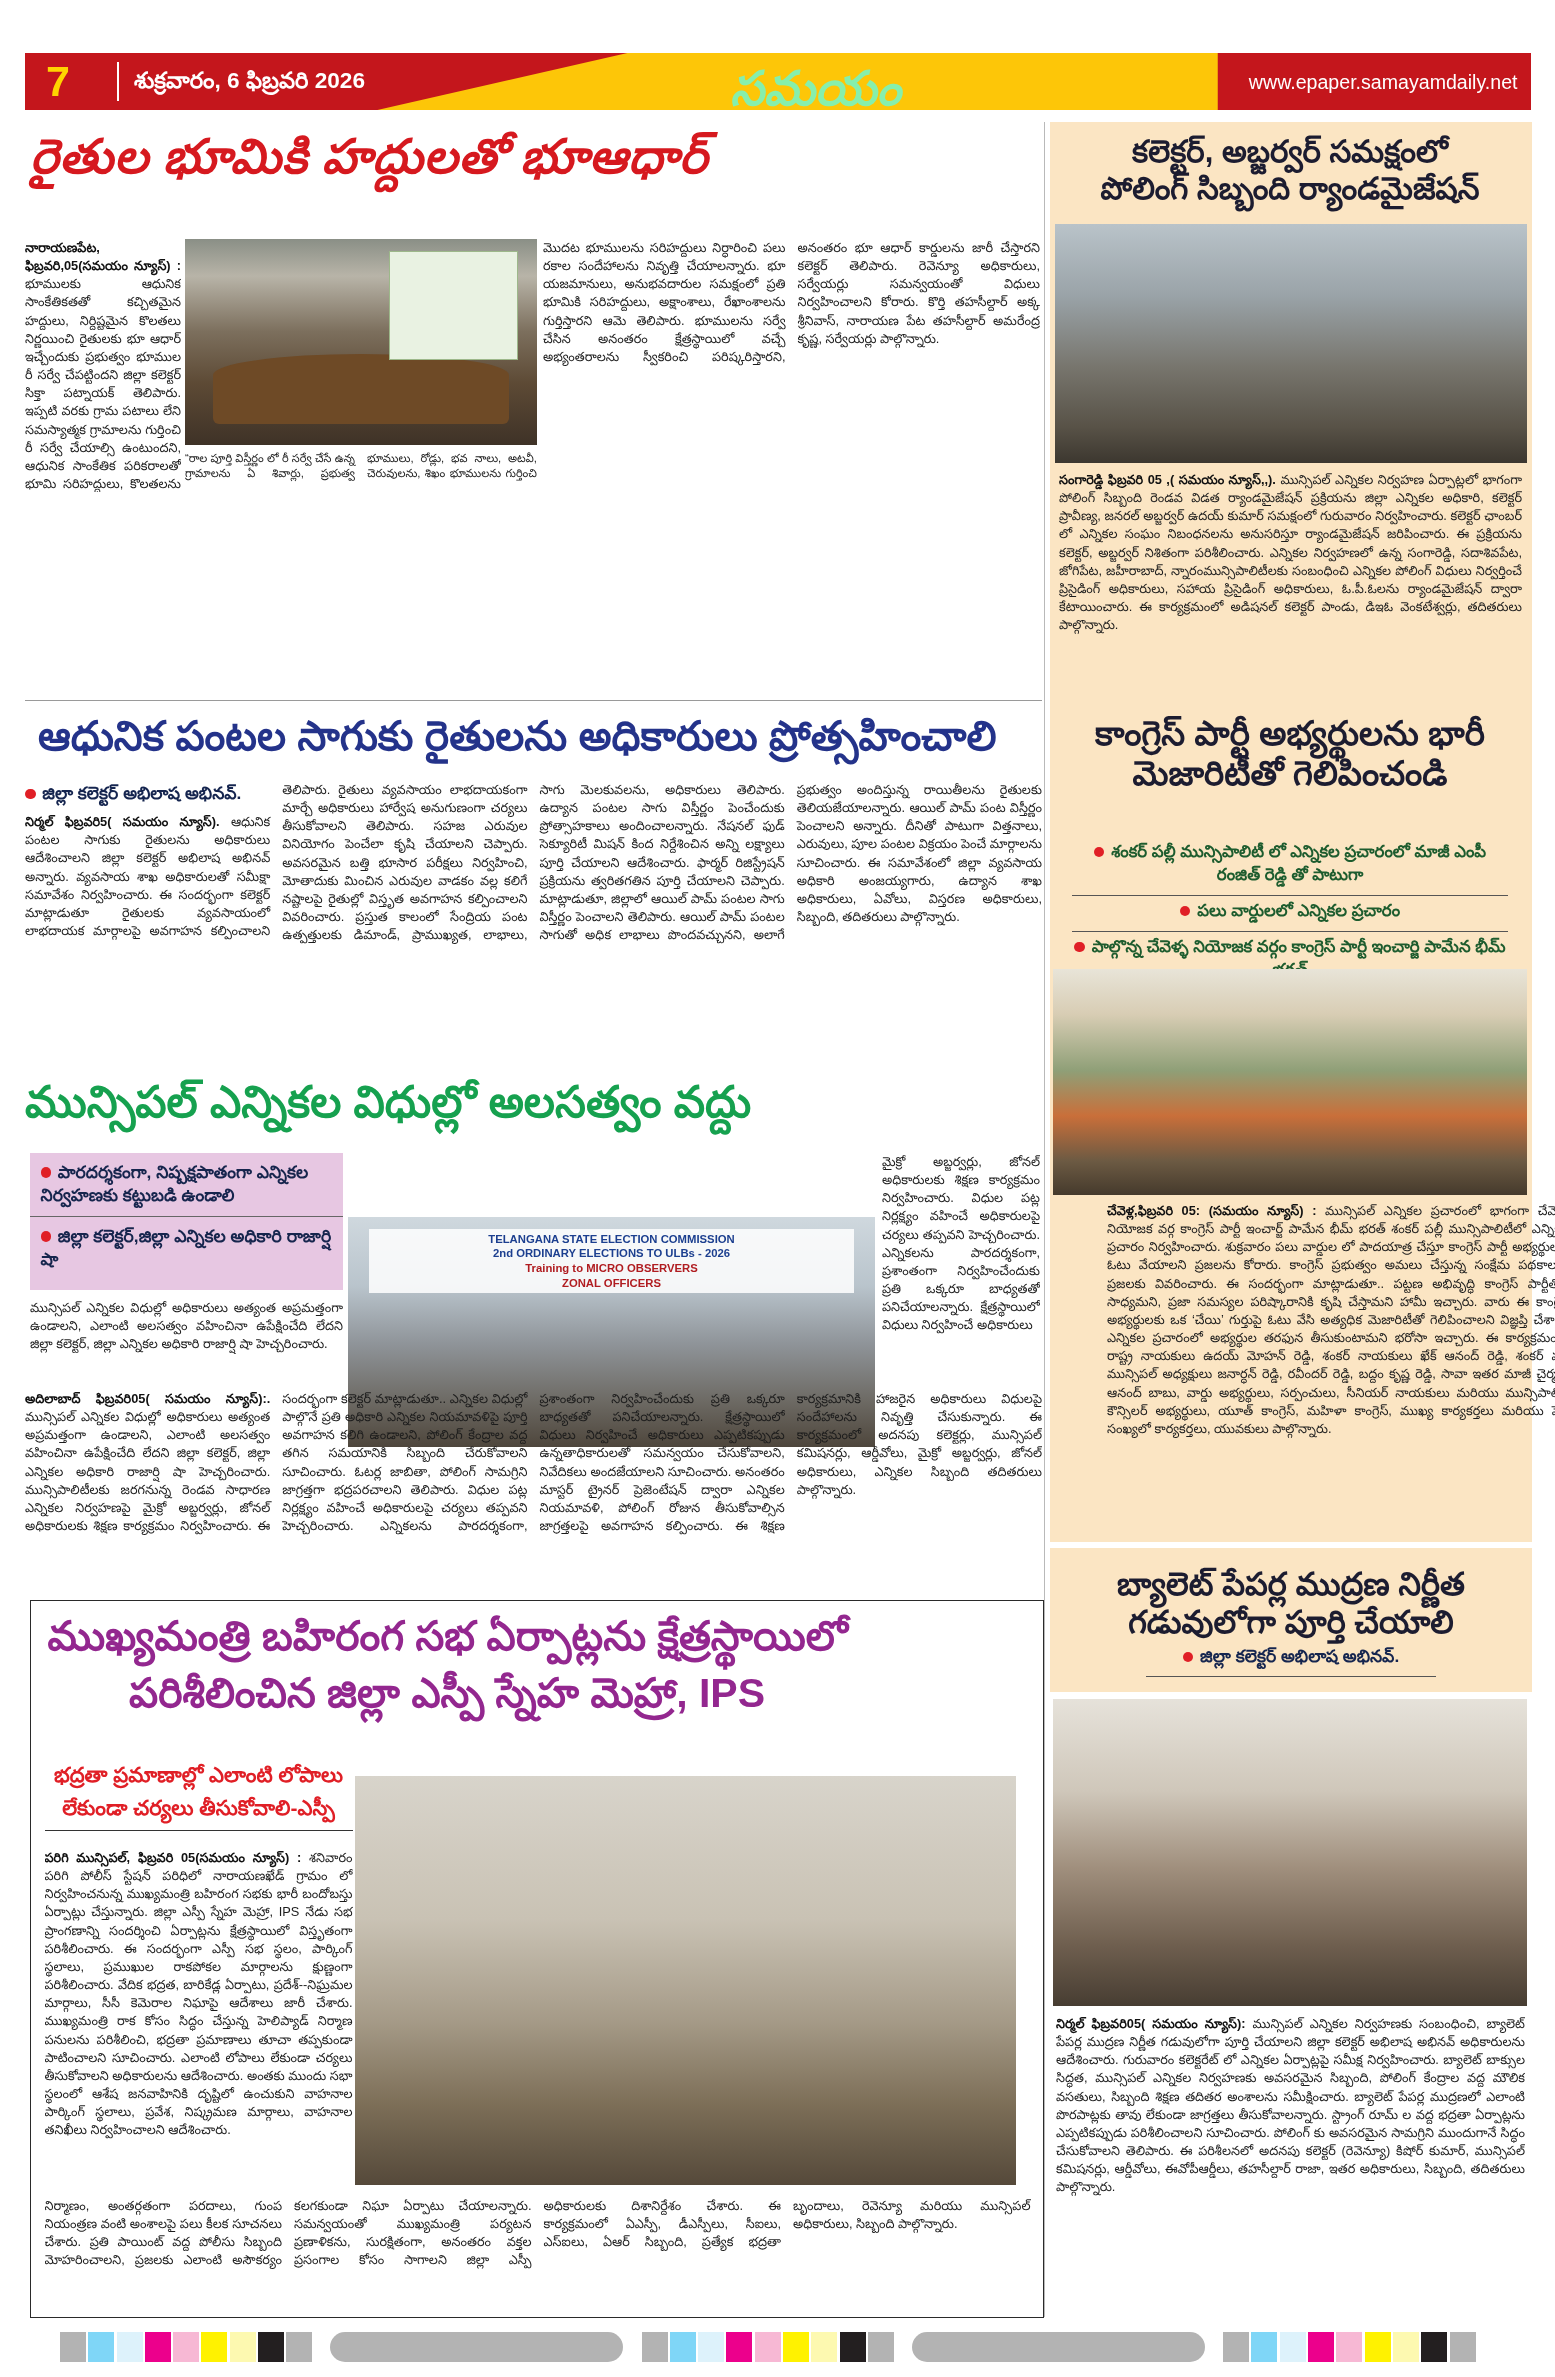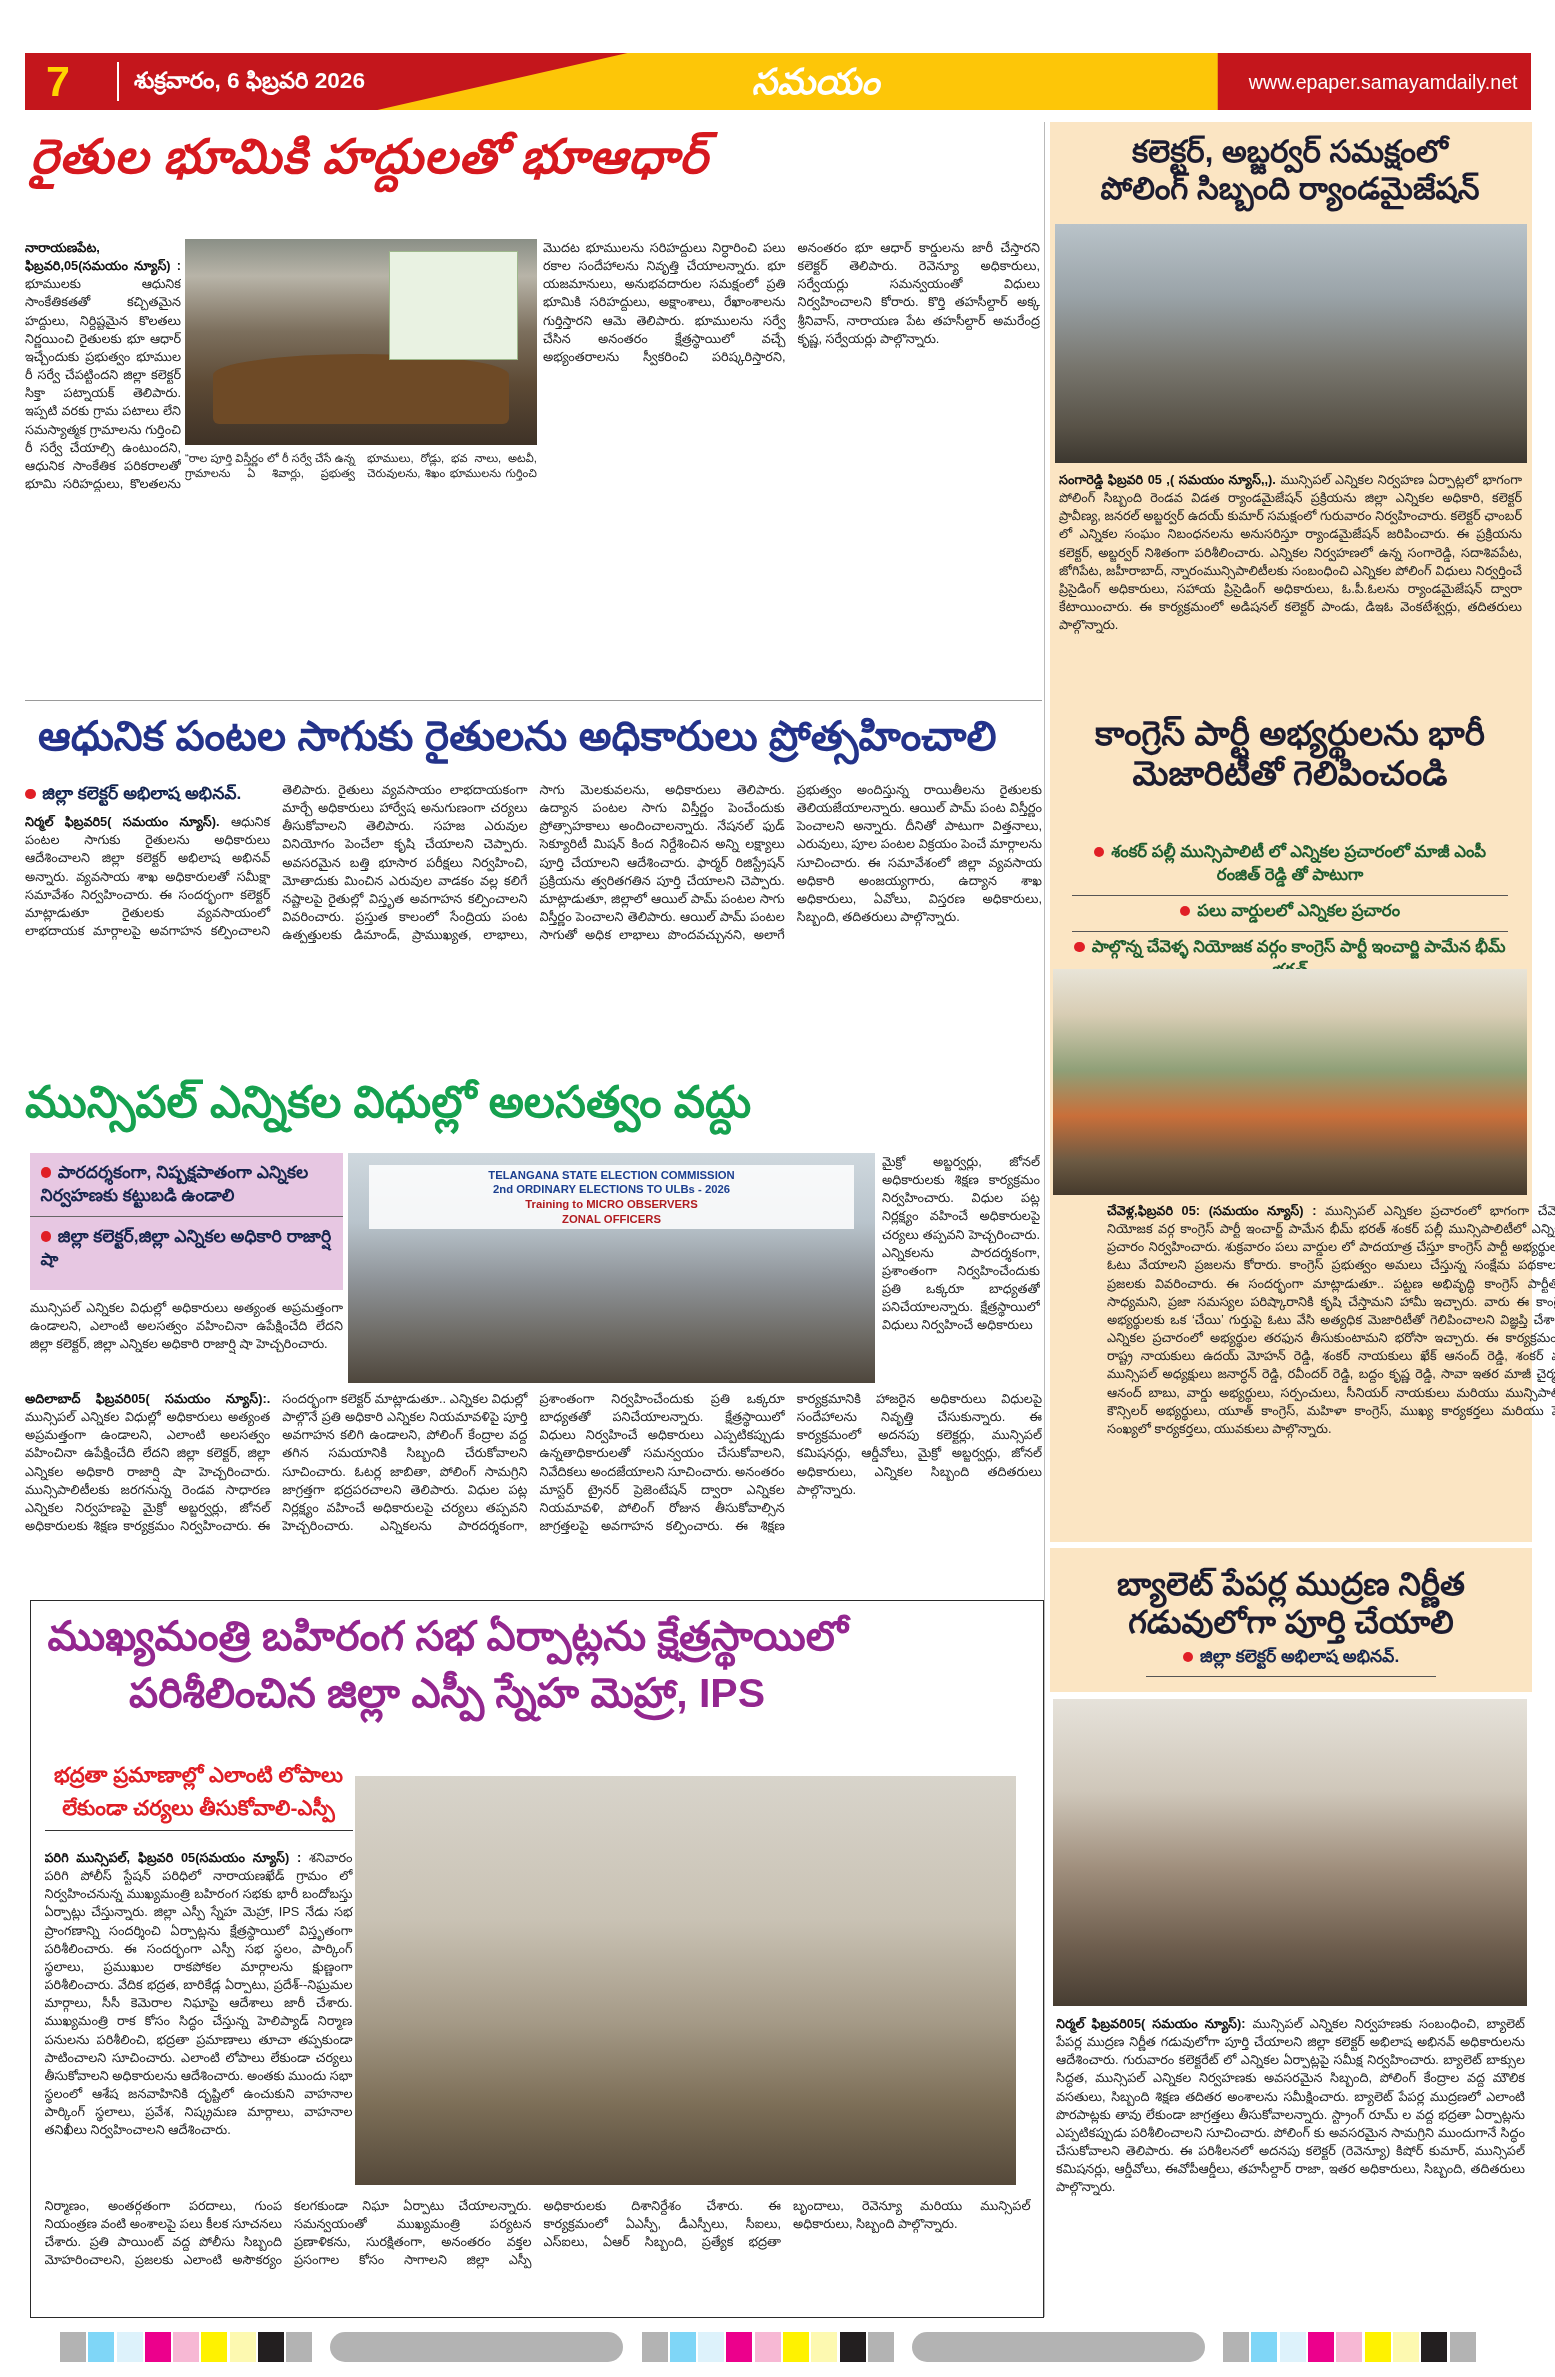--- a/index.html
+++ b/index.html
@@ -7,22 +7,22 @@
         font-family:"Liberation Sans",sans-serif;overflow:hidden;}
   .abs{position:absolute;}
 
   
   .masthead-bar{left:25px;top:53px;width:1506px;height:57px;background:#c4161c;}
   .masthead-yellow{left:0;top:0;width:100%;height:100%;background:#fdc608;
         clip-path:polygon(40% 0,79.2% 0,79.2% 100%,23.4% 100%);}
   .page-number{left:21px;top:3px;color:#ffd400;font-size:43px;font-weight:bold;line-height:51px;}
   .masthead-divider{left:92px;top:9px;width:1.5px;height:39px;background:#ffffff;}
   .masthead-date{left:109px;top:15px;color:#ffffff;font-size:22.6px;font-weight:bold;}
-  .masthead-title{left:46%;top:7.5px;width:13%;text-align:center;color:#ffffff;
-        font-size:36px;font-weight:bold;font-style:italic;}
+  .masthead-title{left:46%;top:7.5px;width:13%;text-align:center;color:#86efac;
+        font-size:48px;font-weight:bold;font-style:italic;}
   .masthead-url{right:13.5px;top:18px;color:#ffffff;font-size:19.6px;}
 
   
   .headline-red{color:#d6191f;font-size:48px;font-weight:bold;letter-spacing:0.8px;}
   .headline-navy{color:#24338a;font-size:41px;font-weight:bold;}
   .headline-green{color:#16a14f;font-size:44px;font-weight:bold;}
   .headline-purple{color:#93278f;font-size:41px;font-weight:bold;}
   .body-text{font-size:12.8px;line-height:1.42;text-align:justify;color:#1c1c1c;overflow:hidden;}
   .body-text b{color:#111;}
   .cols-2{column-count:2;column-gap:12px;}
@@ -118,21 +118,21 @@
     <div class="item">
       <span class="dot"></span><span>పారదర్శకంగా, నిష్పక్షపాతంగా ఎన్నికల నిర్వహణకు కట్టుబడి ఉండాలి</span>
     </div>
     <div class="item">
       <span class="dot"></span><span>జిల్లా కలెక్టర్,జిల్లా ఎన్నికల అధికారి రాజార్షి షా</span>
     </div>
   </div>
 
   <div class="abs body-text" style="left:30px;top:1299px;width:313px;height:84px;">మున్సిపల్ ఎన్నికల విధుల్లో అధికారులు అత్యంత అప్రమత్తంగా ఉండాలని, ఎలాంటి అలసత్వం వహించినా ఉపేక్షించేది లేదని జిల్లా కలెక్టర్, జిల్లా ఎన్నికల అధికారి రాజార్షి షా హెచ్చరించారు.</div>
 
-  <div class="abs photo photo-training" style="left:348px;top:1153px;width:527px;height:230px;">
+  <div class="abs photo photo-training" style="left:348px;top:1217px;width:527px;height:230px;">
     <div class="photo-label">
       <div>TELANGANA STATE ELECTION COMMISSION</div>
       <div>2nd ORDINARY ELECTIONS TO ULBs - 2026</div>
       <div class="sub">Training to MICRO OBSERVERS</div>
       <div class="sub">ZONAL OFFICERS</div>
     </div>
   </div>
 
   <div class="abs body-text" style="left:882px;top:1153px;width:158px;height:230px;">మైక్రో అబ్జర్వర్లు, జోనల్ అధికారులకు శిక్షణ కార్యక్రమం నిర్వహించారు. విధుల పట్ల నిర్లక్ష్యం వహించే అధికారులపై చర్యలు తప్పవని హెచ్చరించారు. ఎన్నికలను పారదర్శకంగా, ప్రశాంతంగా నిర్వహించేందుకు ప్రతి ఒక్కరూ బాధ్యతతో పనిచేయాలన్నారు. క్షేత్రస్థాయిలో విధులు నిర్వహించే అధికారులు</div>
 

